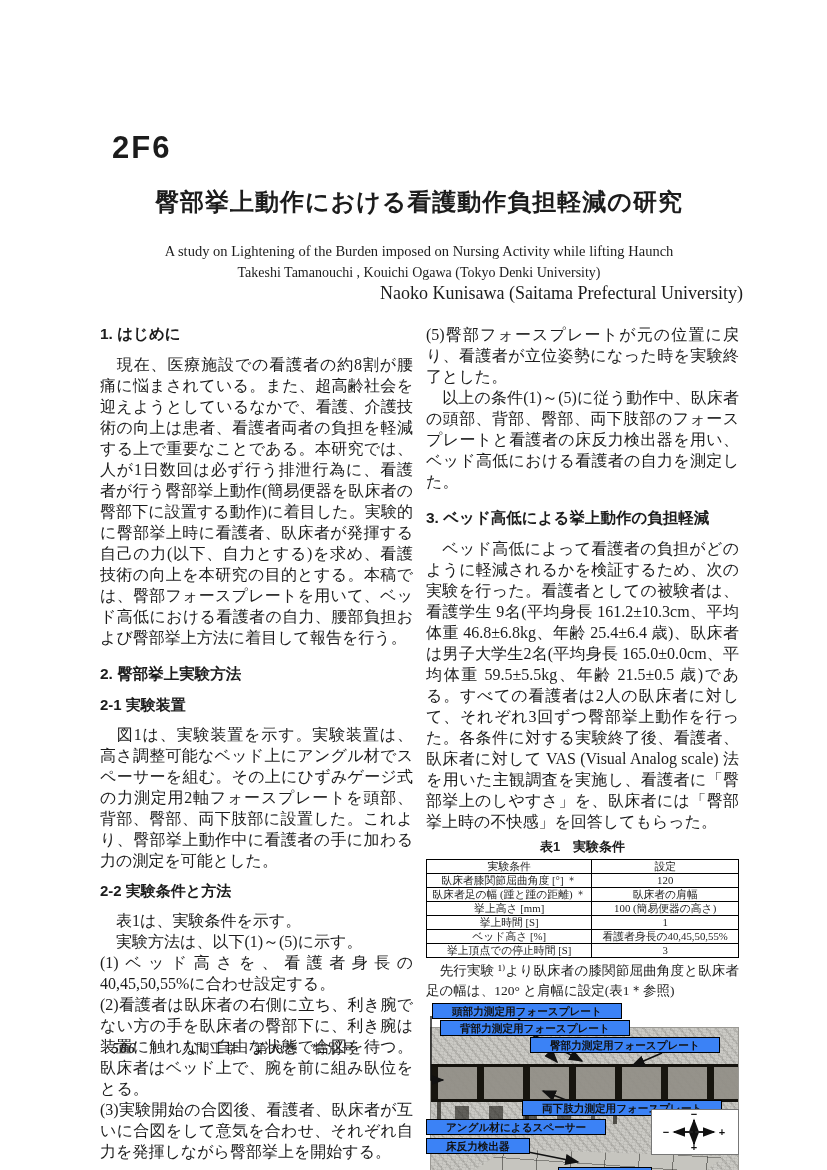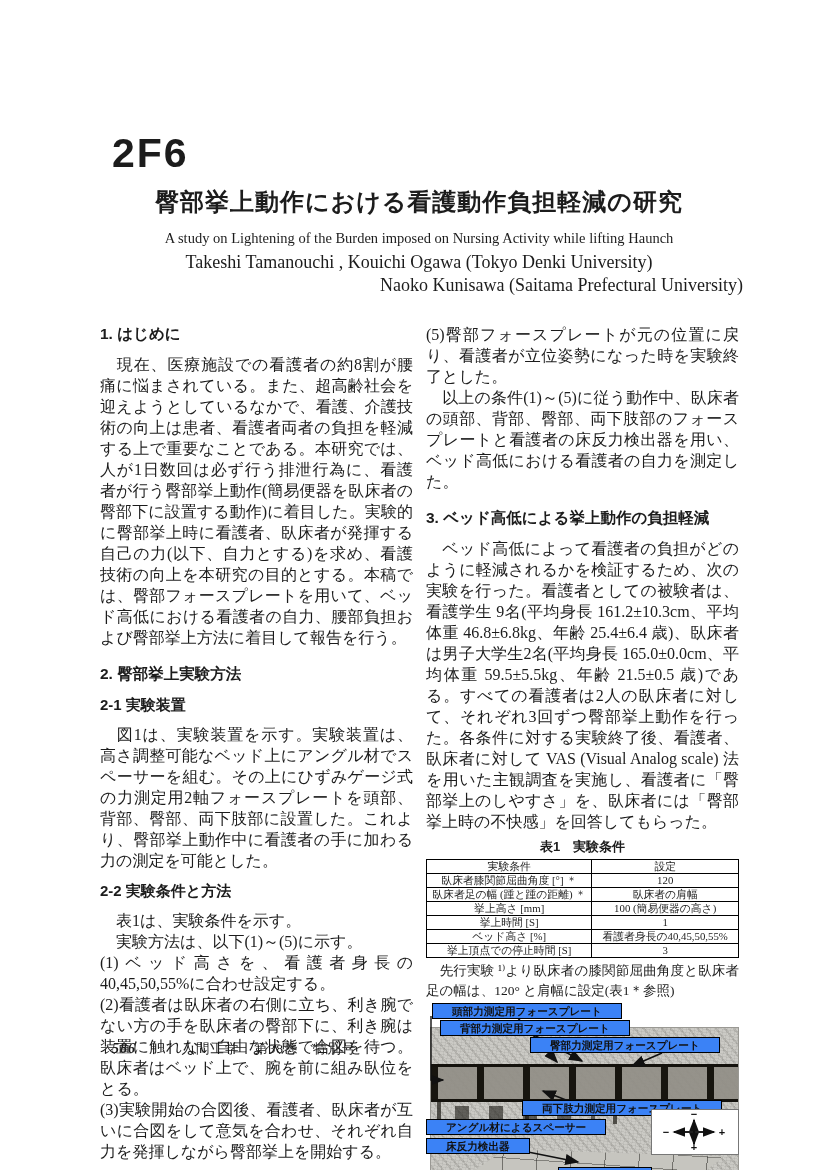--- a/index.html
+++ b/index.html
@@ -5,30 +5,30 @@
   html,body{margin:0;padding:0;background:#e8e8e6;}
   .page{
     position:relative; width:827px; height:1170px; margin:0 auto;
     background:#ffffff; overflow:hidden;
     font-family:"Liberation Serif","DejaVu Serif",serif; color:#1c1c1c;
   }
   
   .session-code{
     position:absolute; left:112px; top:130px;
     font-family:"Liberation Sans","DejaVu Sans",sans-serif;
-    font-weight:bold; font-size:41px; letter-spacing:2px;
+    font-weight:bold; font-size:31px; letter-spacing:2px;
   }
   .title-block{ position:absolute; left:95px; top:186px; width:648px; text-align:center; }
   .title-ja{
     font-family:"Liberation Sans","DejaVu Sans",sans-serif;
     font-weight:bold; font-size:24px; letter-spacing:1px; margin:0;
   }
   .authors-ja{ margin-top:15px; font-size:14.5px; font-weight:bold; letter-spacing:.5px; }
-  .title-en{ margin-top:12px; font-size:14.5px; }
-  .authors-en-1{ margin-top:5px; font-size:18px; }
+  .title-en{ margin-top:25px; font-size:14.5px; }
+  .authors-en-1{ margin-top:5px; font-size:14px; }
   .authors-en-2{ margin-top:2px; font-size:18px; padding-left:70px;text-align:right; }
 
   
   .columns{ position:absolute; left:100px; top:324px; width:640px; display:flex; gap:13px; }
   .col{ width:313px; }
   .sec-h1{
     font-family:"Liberation Sans","DejaVu Sans",sans-serif;
     font-weight:bold; font-size:15.5px; margin:16px 0 9px 0;
   }
   .sec-h2{

